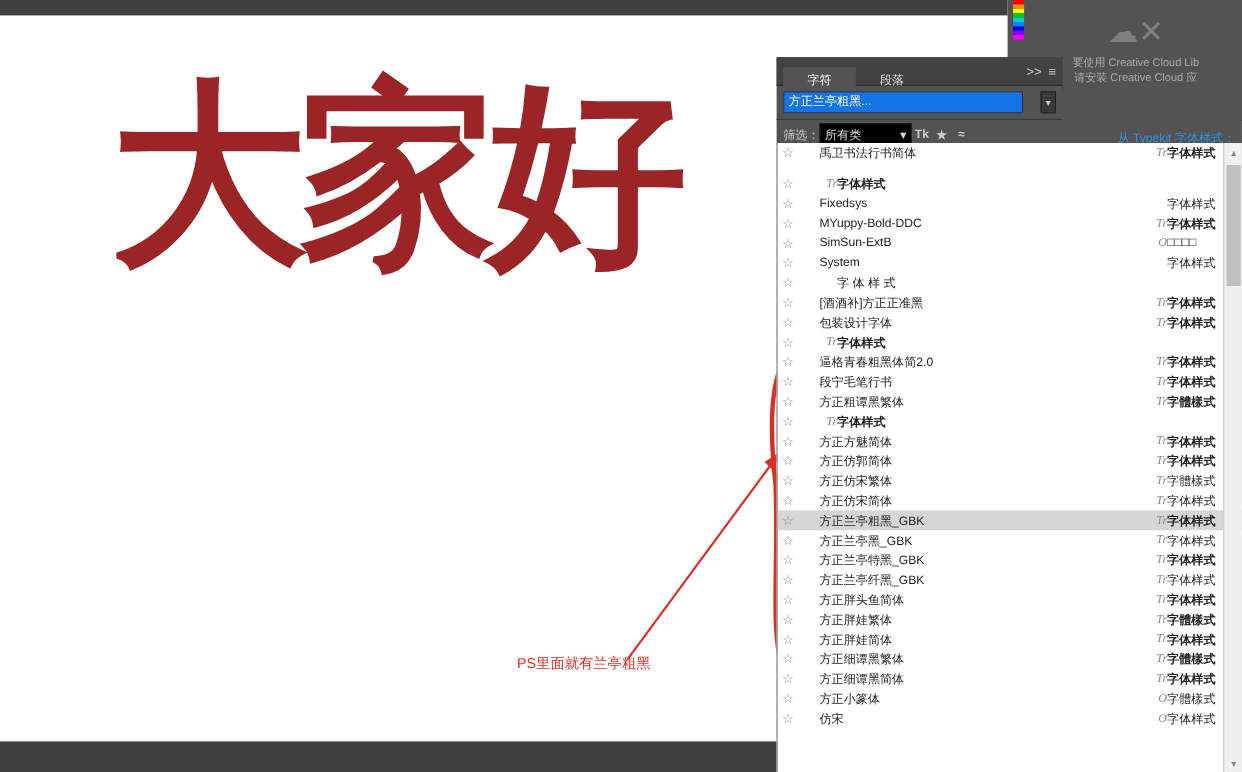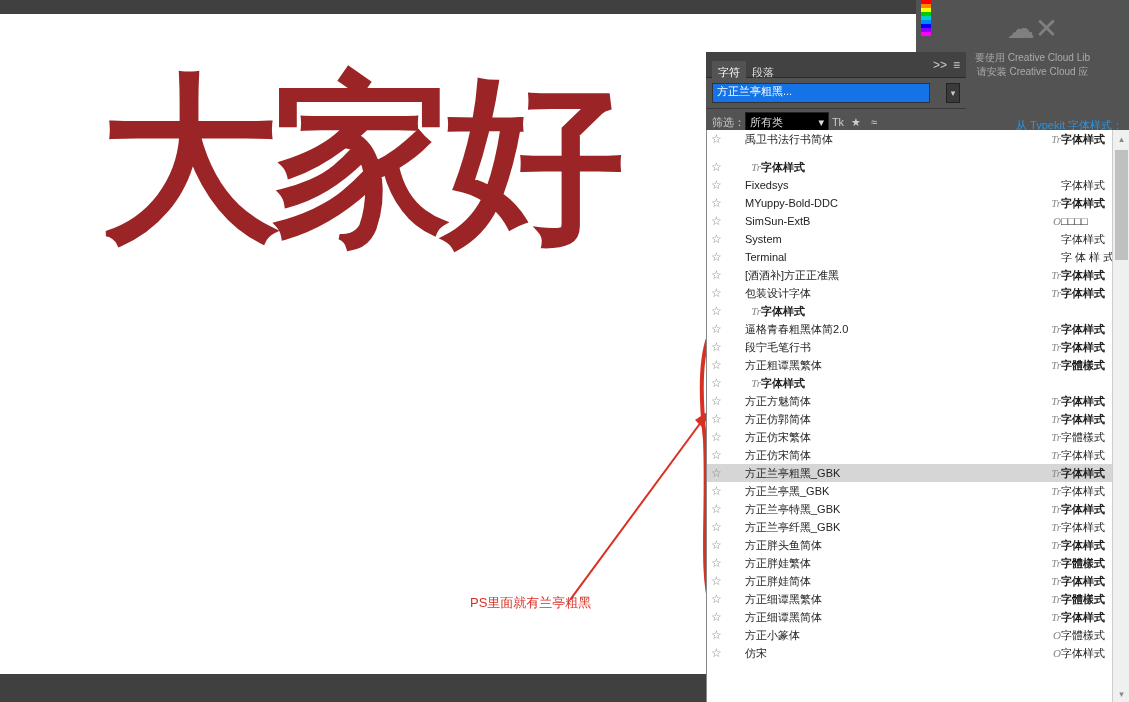--- a/index.html
+++ b/index.html
@@ -22,33 +22,33 @@
 
 .iconcol { position: absolute; left: 28px; top: 60px; width: 26px; }
 .iconcol div { width: 22px; height: 22px; margin: 3px 0; display: flex; align-items: center; justify-content: center; color: #ccc; font-size: 14px; }
 .iconcol div.sel { background: #2a2a2a; color: #fff; }
 
 .typekit-link { position: absolute; right: 6px; top: 118px; font-size: 11px; color: #2a94e0; text-decoration: underline; }
 
 .font-panel { position: absolute; top: 52px; left: 0; width: 260px; height: 650px; background: #535353; }
 
 .panel-header { height: 26px; display: flex; align-items: center; padding: 0 6px; background: #424242; border-bottom: 1px solid #2a2a2a; }
-.panel-tab { font-size: 11px; color: #ddd; padding: 4px 6px; cursor: pointer; margin-top: 16px; }
+.panel-tab { font-size: 11px; color: #ddd; padding: 4px 22px; cursor: pointer; margin-top: 16px; }
 .panel-tab.on { background: #535353; color: #fff; }
 .panel-menu { margin-left: auto; display: flex; gap: 6px; color: #ccc; font-size: 12px; }
 
 .font-name-row { display: flex; align-items: flex-start; padding: 5px 6px; gap: 16px; }
 .font-input { flex: 1; height: 20px; background: #fff; border: 1px solid #333; font-size: 11px; padding: 0 4px; color: #000; }
 .font-input.sel { background: #1473e6; color: #fff; }
 .dd-arrow { width: 14px; height: 20px; background: #3a3a3a; color: #ccc; display: flex; align-items: center; justify-content: center; font-size: 9px; border: 1px solid #222; cursor: pointer; }
 
 .filter-row { display: flex; align-items: center; padding: 3px 6px; gap: 0; border-top: 1px solid #3a3a3a; border-bottom: 1px solid #3a3a3a; }
 .filter-lbl { font-size: 11px; color: #ccc; }
 .filter-sel { height: 20px; width: 84px; background: #000000; border: 1px solid #222; color: #ddd; font-size: 11px; display: flex; align-items: center; padding: 0 4px; justify-content: space-between; cursor: pointer; }
-.fi { width: 18px; height: 18px; display: flex; align-items: center; justify-content: center; color: #ccc; font-size: 11px; cursor: pointer; }
+.fi { width: 18px; height: 18px; display: flex; align-items: center; justify-content: center; color: #ccc; font-size: 11px; cursor: pointer; font-weight: bold; }
 .fi.box { border: 1px solid #555; }
 .font-list { position: absolute; top: 78px; left: 706px; width: 423px; height: 570px; background: #fff; border-left: 1px solid #888; overflow: hidden; pointer-events: auto; }
 .font-row { display: flex; align-items: center; height: 18px; padding: 0 4px; font-size: 11px; color: #222; cursor: pointer; }
 .font-row.sel { background: #d6d6d6; }
 .fstar { width: 16px; color: #888; font-size: 12px; }
 .farr { width: 14px; color: #888; font-size: 10px; }
 .fname { flex: 1; white-space: nowrap; overflow: hidden; text-overflow: ellipsis; padding-left: 4px; }
 .ftype { width: 20px; color: #888; font-style: italic; font-family: Georgia, serif; font-size: 11px; text-align: right; }
 .fsample { width: 64px; font-size: 11px; color: #222; white-space: nowrap; overflow: hidden; font-weight: bold; }
 .fsample.light { font-weight: normal; }
@@ -168,21 +168,20 @@
     <div class="font-row" style="">
       <span class="fstar">☆</span>
       <span class="farr"></span>
       <span class="fname">System</span>
       <span class="ftype"></span>
       <span class="fsample light">字体样式</span>
     </div>
     <div class="font-row" style="">
       <span class="fstar">☆</span>
       <span class="farr"></span>
-      <span class="fname">Terminal</span>
       <span class="ftype"></span>
       <span class="fsample light">字 体 样 式</span>
     </div>
     <div class="font-row" style="">
       <span class="fstar">☆</span>
       <span class="farr"></span>
       <span class="fname">[酒酒补]方正正准黑</span>
       <span class="ftype">Tr</span>
       <span class="fsample ">字体样式</span>
     </div>

